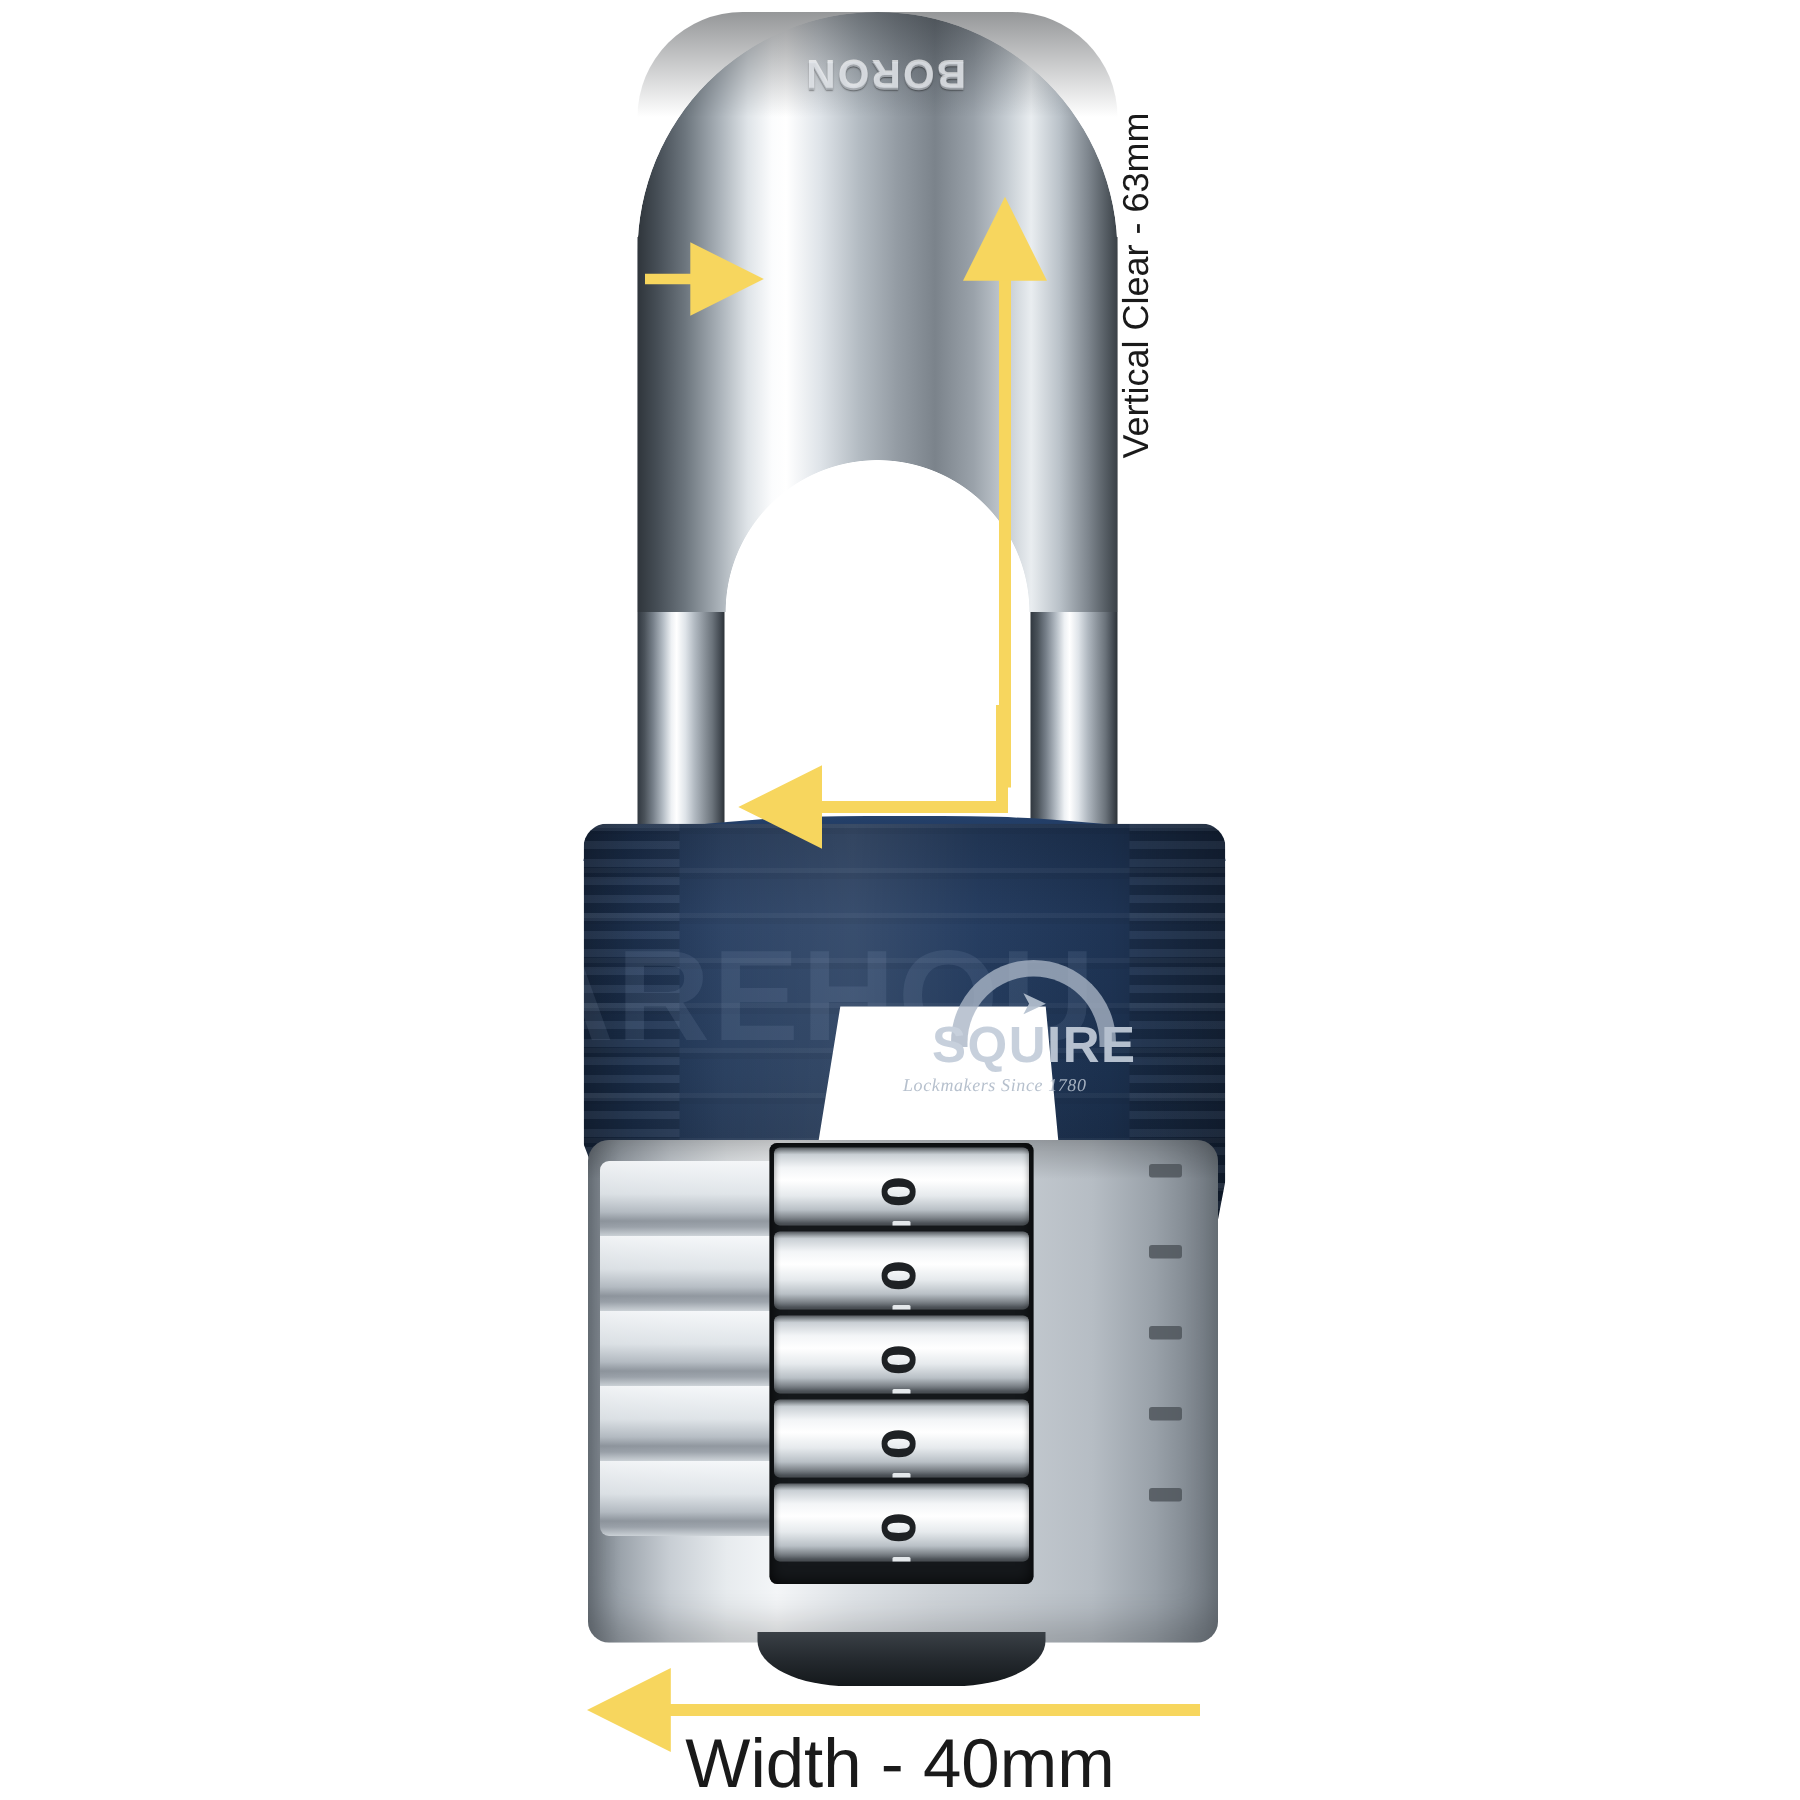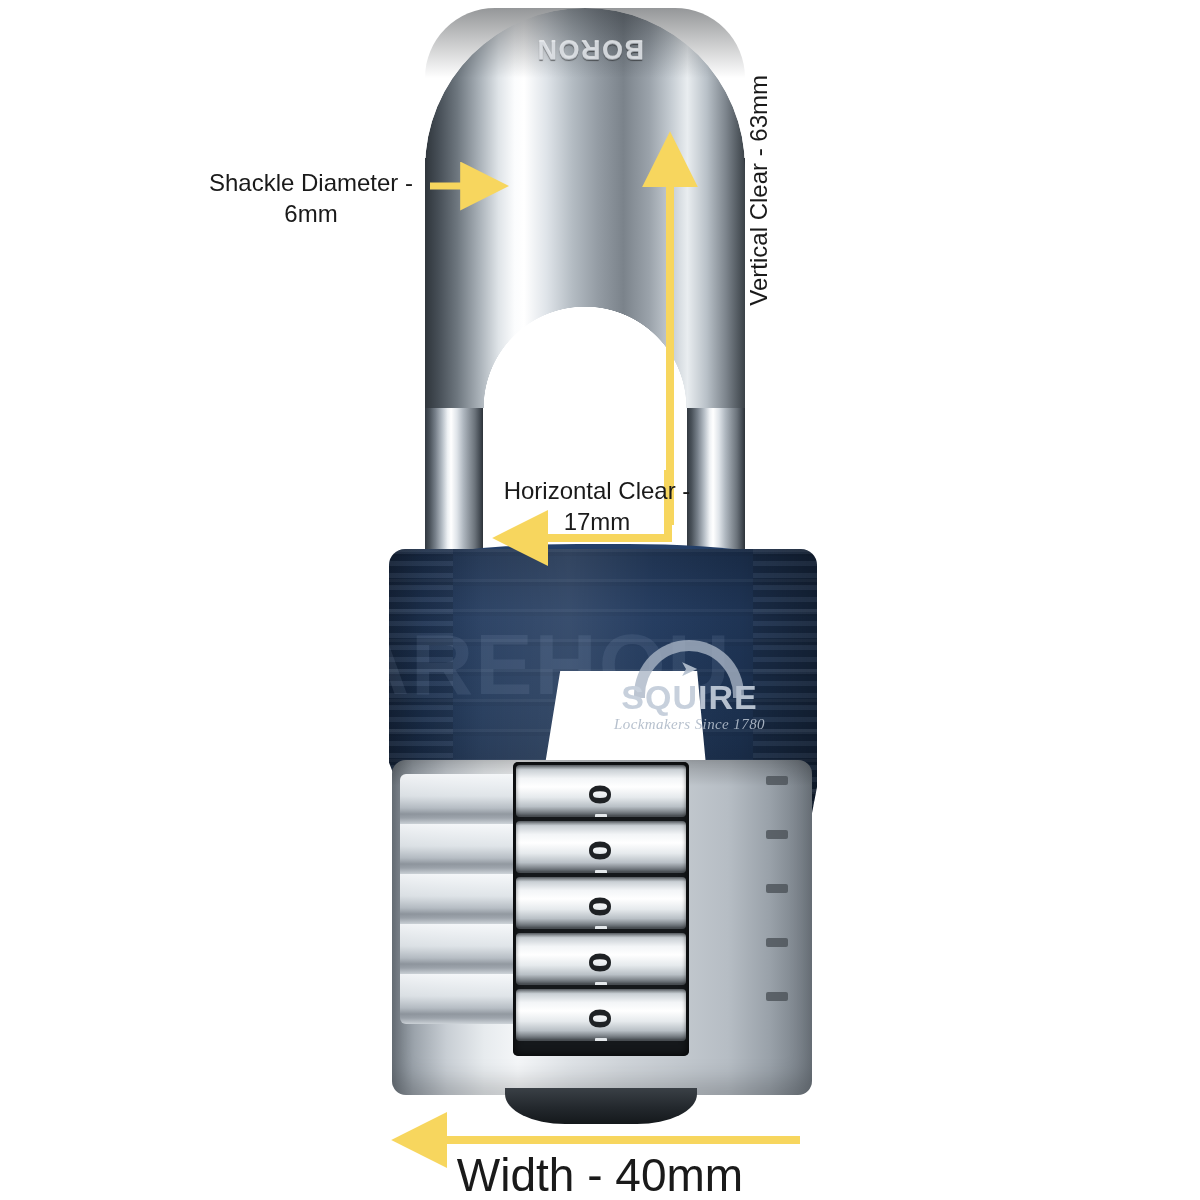--- a/index.html
+++ b/index.html
@@ -92,22 +92,22 @@
   
   .squire-logo{position:absolute;left:602px;top:640px;width:175px;height:92px;
     color:#aab6c6;opacity:.92;}
   .squire-arc{position:absolute;left:32px;top:0;width:110px;height:58px;
     border:11px solid #aab6c6;border-bottom:none;border-radius:55px 55px 0 0;
     box-sizing:border-box;opacity:.85;}
   .squire-bird{position:absolute;left:68px;top:18px;width:38px;height:22px;
     color:#b4c0cf;font-size:22px;line-height:22px;text-align:center;}
   .squire-word{position:absolute;left:0;top:38px;width:175px;text-align:center;
     font-size:34px;font-weight:800;letter-spacing:1px;color:#c3cdda;}
-  .squire-tag{position:absolute;left:0;top:76px;width:175px;text-align:center;
-    font-size:15px;font-style:italic;letter-spacing:.4px;color:#b0bbc9;
+  .squire-tag{position:absolute;left:0;top:76px;width:175px;text-align:left;
+    font-size:12px;font-style:italic;letter-spacing:.4px;color:#b0bbc9;
     font-family:"Liberation Serif","DejaVu Serif",serif;}
 
   
   .body-silver{
     position:absolute;left:392px;top:760px;width:420px;height:335px;
     border-radius:14px;
     background:linear-gradient(90deg,
       #6d757d 0%, #9aa2aa 5%, #c8ced4 13%, #e7ebee 22%,
       #f4f6f8 30%, #dfe3e7 42%, #cfd4d9 55%, #c3c9cf 68%,
       #b6bdc4 80%, #99a1a9 90%, #6f777f 100%);
@@ -247,21 +247,19 @@
 
     <line x1="430" y1="186" x2="498" y2="186" stroke="#F7D65E" stroke-width="7" marker-end="url(#ar-r)"></line>
 
     <line x1="670" y1="525" x2="670" y2="144" stroke="#F7D65E" stroke-width="8" marker-end="url(#ar-u)"></line>
 
     <path d="M668,470 L668,538 L505,538" fill="none" stroke="#F7D65E" stroke-width="8" marker-end="url(#ar-l)"></path>
 
     <line x1="800" y1="1140" x2="404" y2="1140" stroke="#F7D65E" stroke-width="8" marker-end="url(#ar-l)"></line>
   </svg>
 
-  <div class="ann" id="ann-shackle">Shackle Diameter - 6mm</div>
 
   <div class="ann" id="ann-vert">Vertical Clear - 63mm</div>
 
-  <div class="ann" id="ann-horiz">Horizontal Clear - 17mm</div>
 
   <div class="ann" id="ann-width">Width - 40mm</div>
 
 </div>
 
 </body></html>

